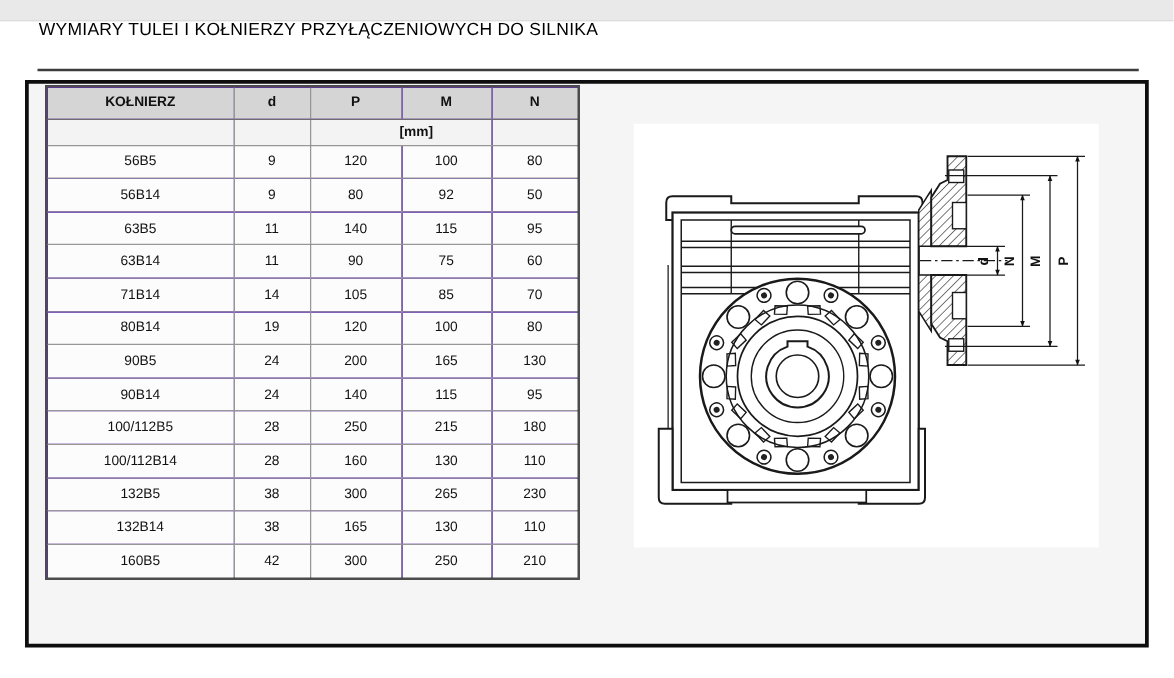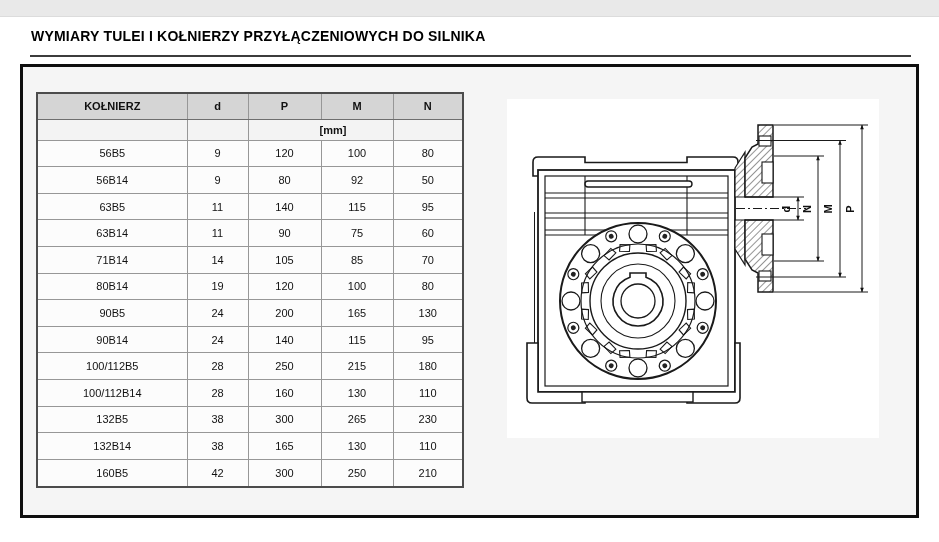--- a/index.html
+++ b/index.html
@@ -1,23 +1,23 @@
 <!DOCTYPE html>
 <html><head>
 <meta charset="utf-8">
 <style>
   html,body{margin:0;padding:0;background:#fff;}
   #page{position:relative;width:939px;height:542px;background:#ffffff;overflow:hidden;
         font-family:"Liberation Sans","DejaVu Sans",sans-serif;}
   #top-strip{position:absolute;left:0;top:0;width:939px;height:16px;background:#e9e9e9;border-bottom:1px solid #dcdcdc;}
-  #title{position:absolute;left:31px;top:28px;font-size:14px;font-weight:bold;color:#000;letter-spacing:.2px;white-space:nowrap;}
+  #title{position:absolute;left:31px;top:15px;font-size:14px;font-weight:normal;color:#000;letter-spacing:.2px;white-space:nowrap;}
   #title-rule{position:absolute;left:30px;top:55px;width:881px;height:2px;background:#3c3c3c;}
   #content-box{position:absolute;left:20px;top:64px;width:893px;height:448px;background:#f5f5f5;border:3px solid #0e0e0e;}
   
-  #flange-table{position:absolute;left:36px;top:92px;width:426px;height:396px;border-collapse:collapse;table-layout:fixed;
+  #flange-table{position:absolute;left:36px;top:68px;width:426px;height:396px;border-collapse:collapse;table-layout:fixed;
                 background:#6d28d9;border:2px solid #4c4c4c;}
   #flange-table th,#flange-table td{border:1px solid #979797;text-align:center;vertical-align:middle;
                 padding:0;font-size:11px;color:#111;overflow:hidden;}
   #flange-table thead tr.head{height:26px;}
   #flange-table thead tr.head th{background:#d5d5d5;font-weight:bold;border-bottom:1px solid #6e6e6e;}
   #flange-table thead tr.unit{height:21px;}
   #flange-table thead tr.unit td{background:#f3f3f3;font-weight:bold;padding-left:25px;}
   #flange-table tbody td{background:#fcfcfc;}
   
   #drawing{position:absolute;left:507px;top:99px;width:372px;height:339px;background:#ffffff;}

